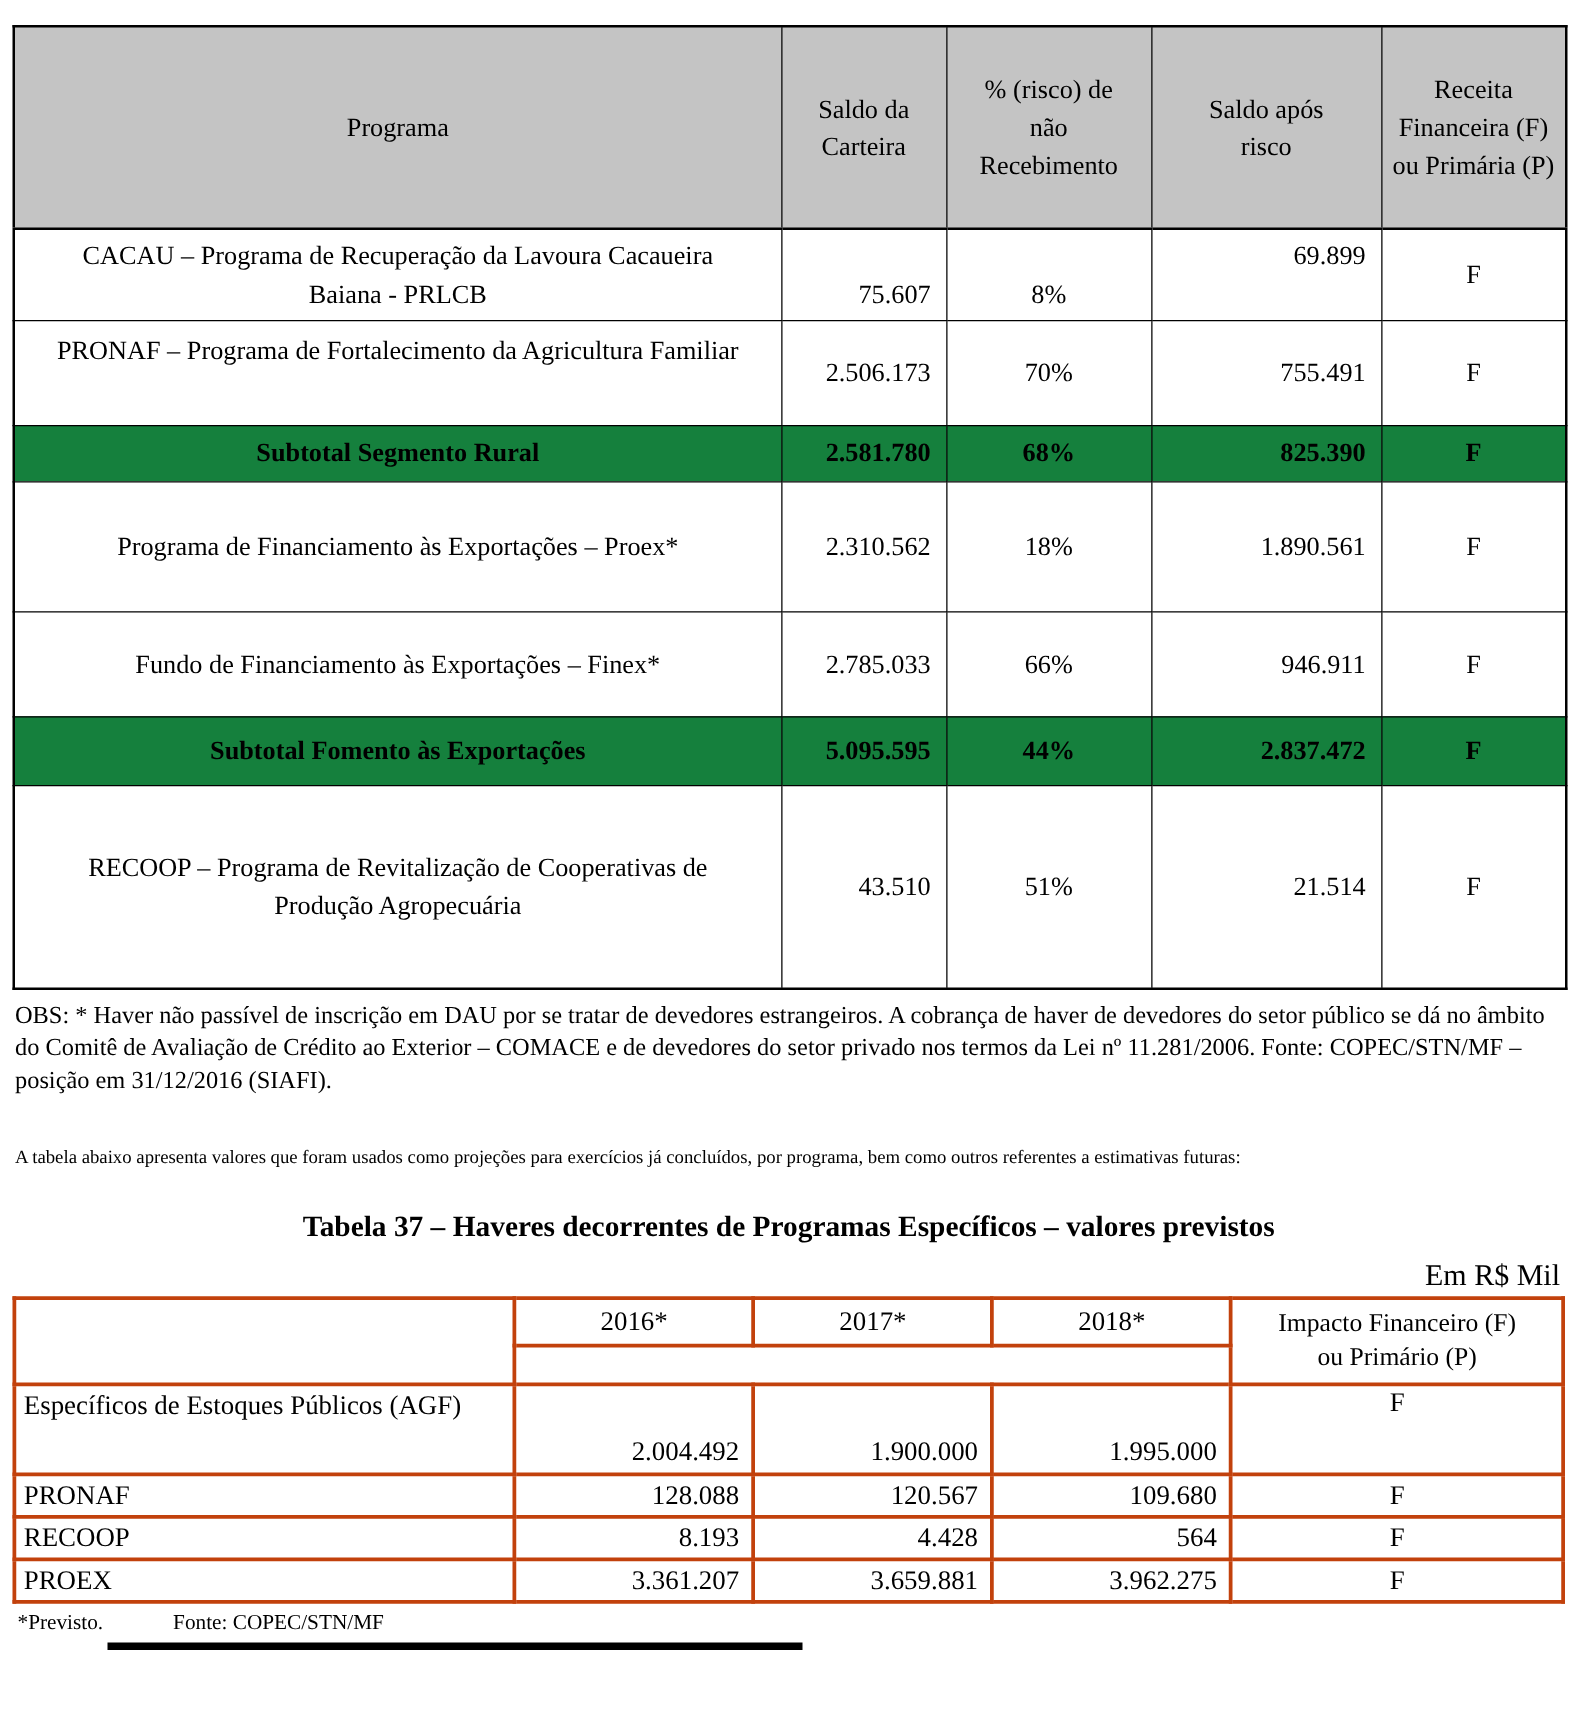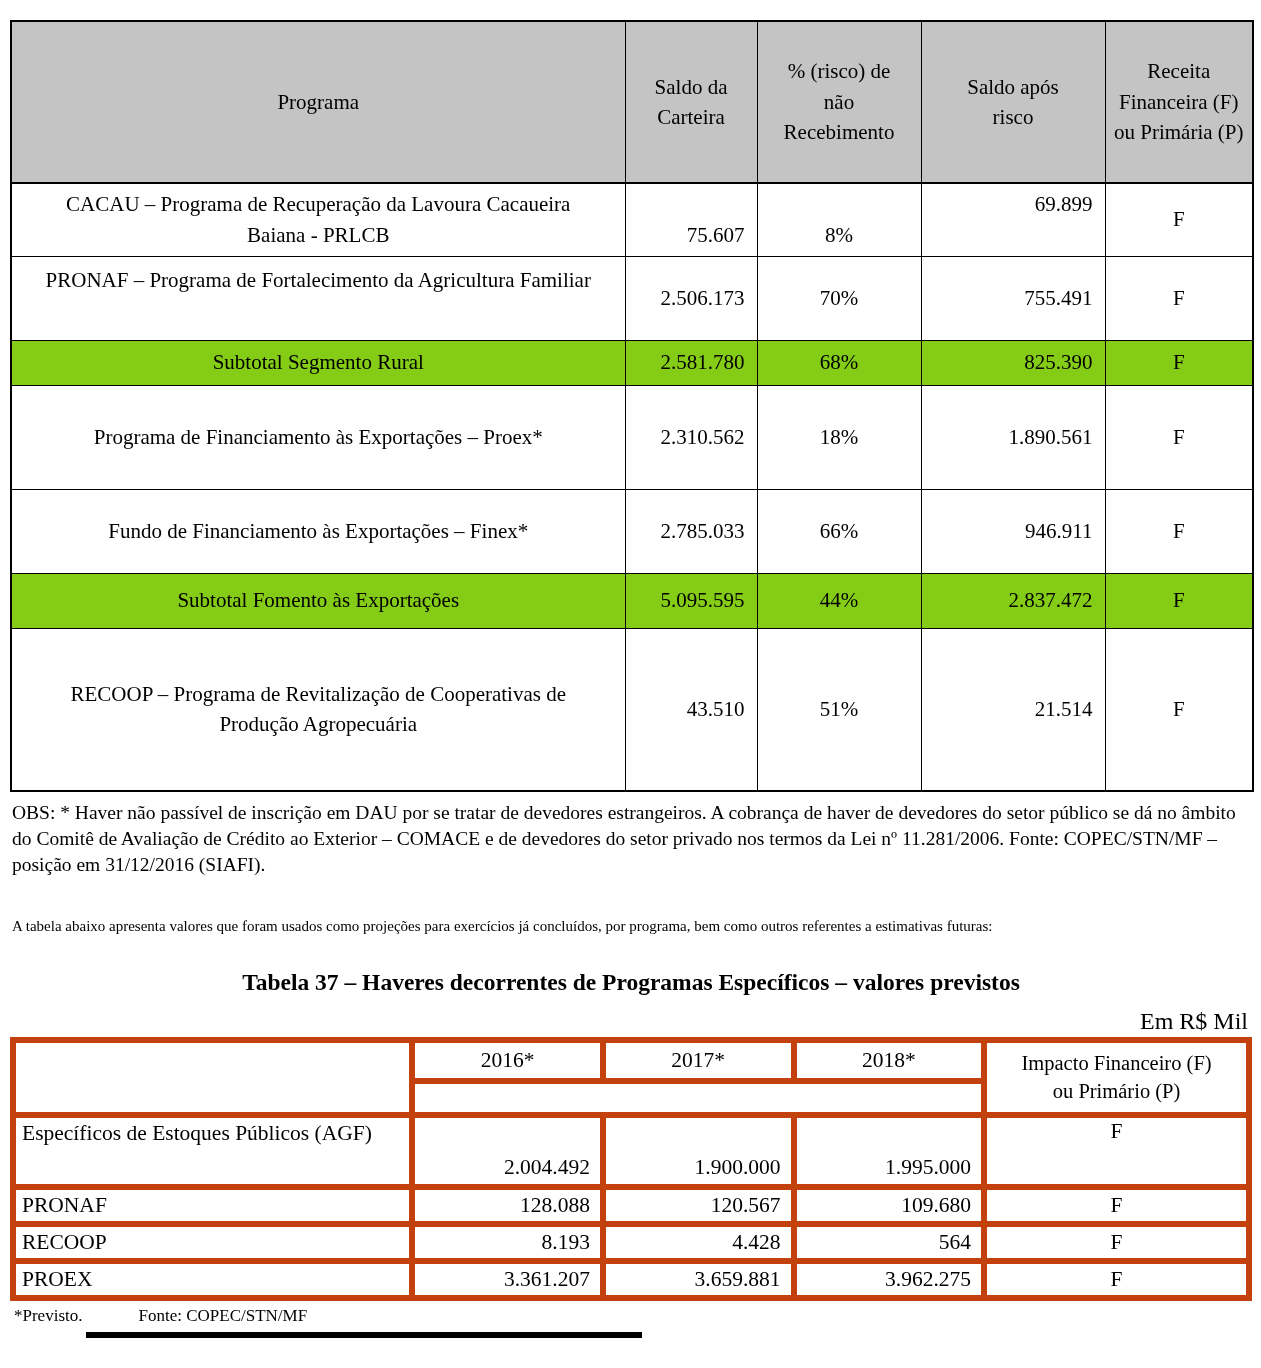--- a/index.html
+++ b/index.html
@@ -16,34 +16,34 @@
   .c-risco{width:164px;}
   .c-apos{width:184px;}
   .c-rec{width:148px;}
   .hdr-inner{width:118px;margin:0 auto;}
   .hdr-inner2{width:112px;margin:0 auto;}
   .hdr-inner3{width:120px;margin:0 auto;}
   .t1 td.prog{text-align:center;padding:4px 28px;line-height:1.45;}
   .t1 td.num{text-align:right;padding:4px 12px;}
   .t1 td.pct{text-align:center;}
   .t1 td.rec{text-align:center;}
-  .t1 tr.sub td{background:#84cc16;}
+  .t1 tr.sub td{background:#15803d;font-weight:bold;}
   .r1{height:73px;} .r2{height:84px;} .r3{height:45px;} .r4{height:104px;} .r5{height:84px;} .r6{height:55px;} .r7{height:163px;}
   .vb{vertical-align:bottom !important;padding-bottom:8px !important;}
   .vt{vertical-align:top !important;padding-top:8px !important;}
 
   
   .obs{font-size:19.5px;line-height:1.33;margin:8px 2px 0 2px;}
   .para{font-size:15px;line-height:1.4;margin:38px 2px 0 2px;}
   .t2title{font-size:23.5px;font-weight:bold;text-align:center;margin:32px 0 0 0;}
   .unit{font-size:24px;text-align:right;margin:12px 4px 2px 0;}
 
   
   .t2{width:1242px;border:2px solid #000;font-size:21.5px;margin-top:2px;}
-  .t2 th,.t2 td{border:6px solid #c2410c;}
+  .t2 th,.t2 td{border:3px solid #c2410c;}
   .t2 .years th{font-weight:normal;text-align:center;height:33px;vertical-align:middle;}
   .t2 .subrow td{height:26px;}
   .t2 .impact-hdr{text-align:center;vertical-align:top;font-size:20.5px;line-height:1.35;padding-top:2px;font-weight:normal;}
   .impact-inner{width:208px;margin:0 auto;}
   .t2 td.name{text-align:left;padding:1px 6px;line-height:1.35;}
   .t2 td.num{text-align:right;padding:1px 10px;}
   .t2 td.fcell{text-align:center;}
   .t2c-name{width:398px;} .t2c-y{width:190px;} .t2c-imp{width:264px;}
   .agf{height:72px;}
   .agf td.name{vertical-align:top;}

